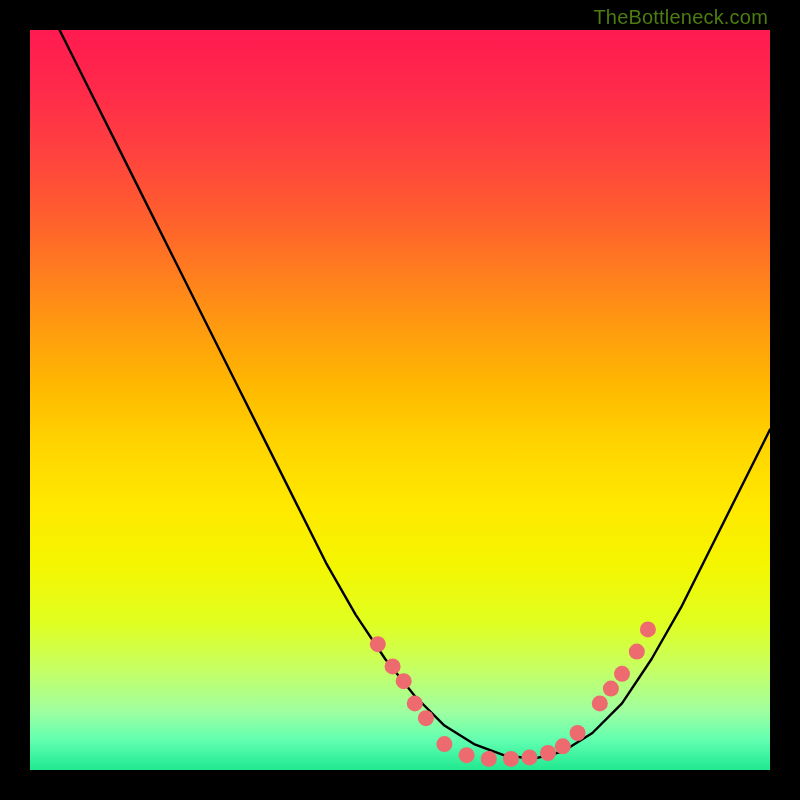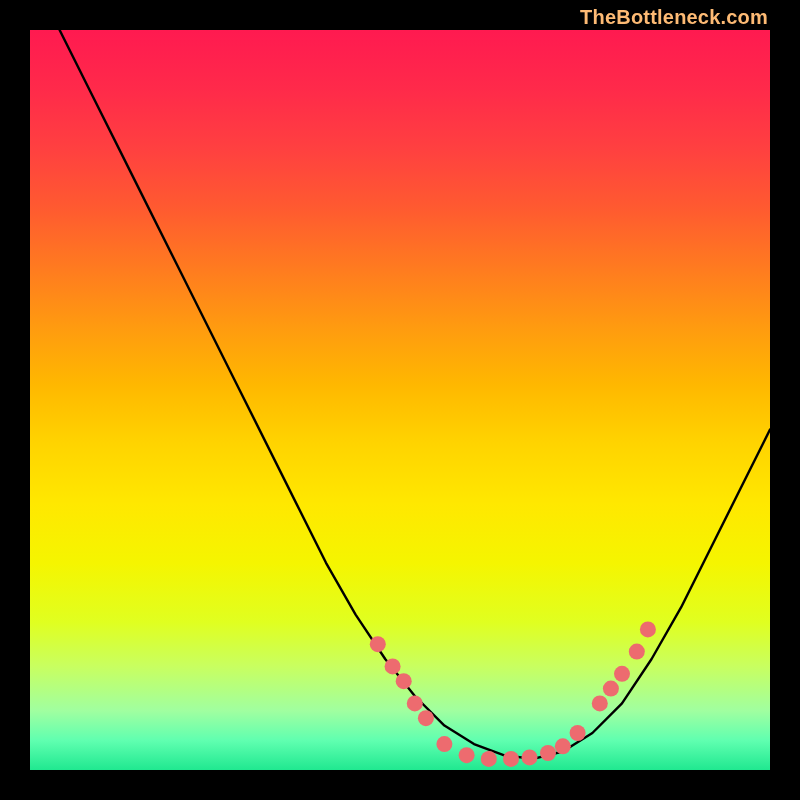--- a/index.html
+++ b/index.html
@@ -36,23 +36,23 @@
       #60ffb0 96%,
       #20e890 100%
     );
     overflow: hidden;
   }
 
   .watermark {
     position: absolute;
     right: 32px;
     top: 6px;
-    color: #fdba74;
+    color: #4d7c0f;
     font-size: 20px;
-    font-weight: 700;
+    font-weight: 400;
     letter-spacing: 0.2px;
   }
 
   svg.curve {
     position: absolute;
     left: 0; top: 0;
     width: 740px;
     height: 740px;
   }
 

